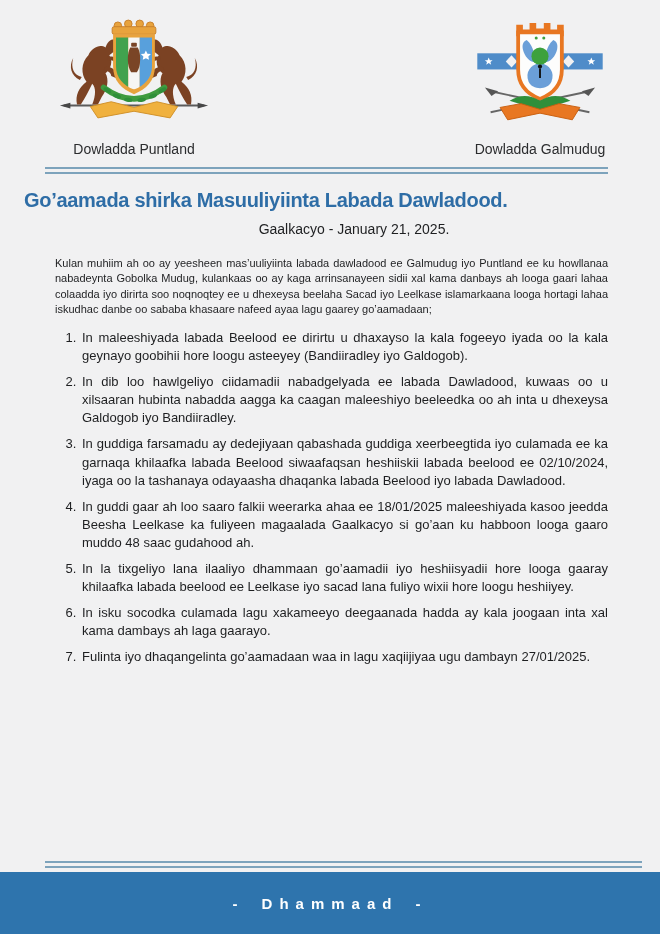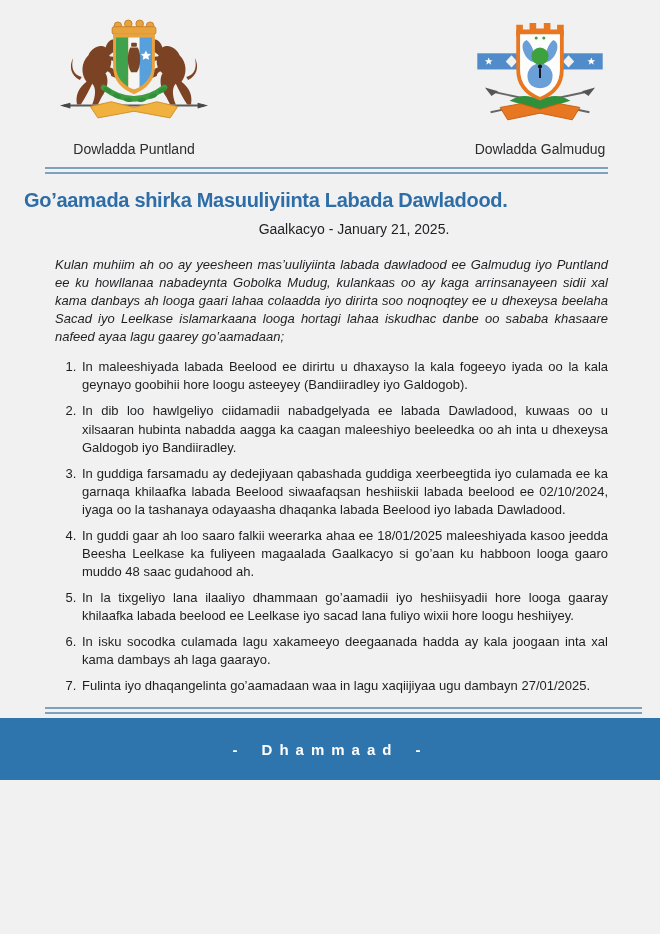--- a/index.html
+++ b/index.html
@@ -4,21 +4,21 @@
 <style>
   html, body { margin: 0; padding: 0; }
   body {
     width: 660px; height: 934px;
     background: #f1f1f2;
     font-family: "Liberation Sans", sans-serif;
     color: #1e1f21;
     position: relative;
     overflow: hidden;
   }
-  .page { width: 660px; height: 780px; position: relative; }
+  .page { width: 660px; height: 934px; position: relative; }
 
   
   .header {
     display: flex;
     justify-content: space-between;
     align-items: flex-start;
     padding: 18px 44px 0 58px;
   }
   .emblem { display: flex; flex-direction: column; align-items: center; }
   .emblem svg { width: 152px; height: 120px; display: block; }
@@ -43,24 +43,23 @@
   .doc-subtitle {
     text-align: center;
     font-size: 14px;
     color: #1e1f21;
     margin-top: 9px;
     margin-left: 48px;
   }
 
   .intro {
     margin: 19px 52px 0 55px;
-    font-size: 13px;
+    font-size: 11px;
     line-height: 1.39;
     text-align: justify;
-    font-style: italic;
   }
 
   ol.decisions {
     margin: 12px 52px 0 55px;
     padding-left: 25px;
     font-size: 13px;
     line-height: 1.39;
     text-align: justify;
   }
   ol.decisions li { margin-bottom: 8px; padding-left: 2px; }

